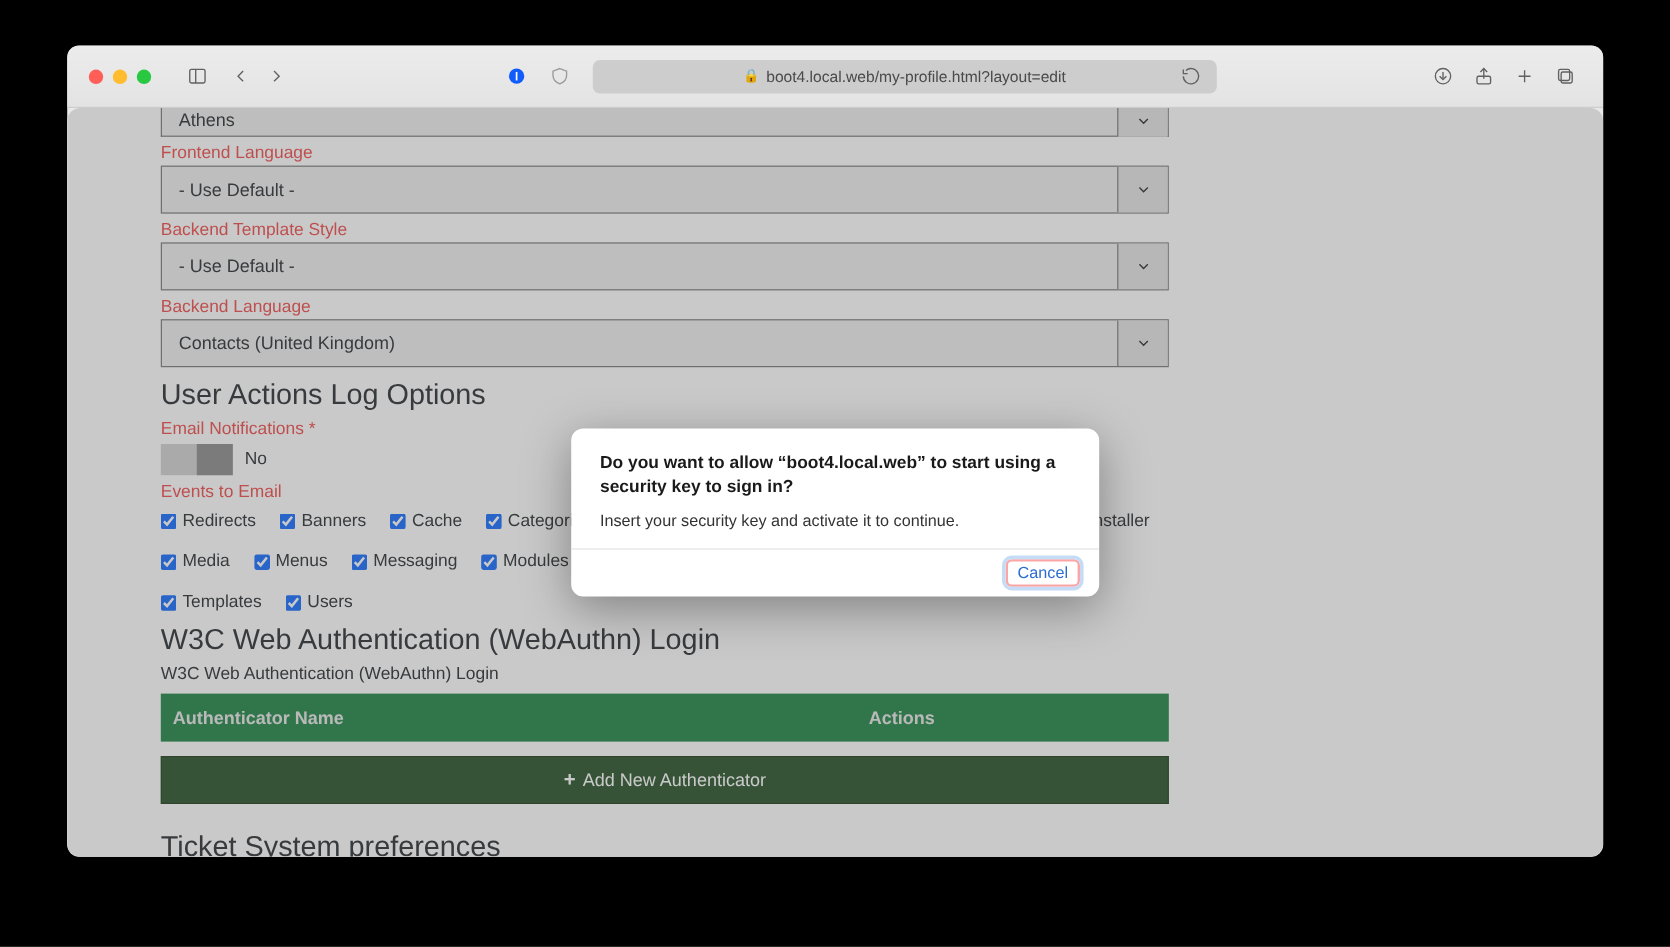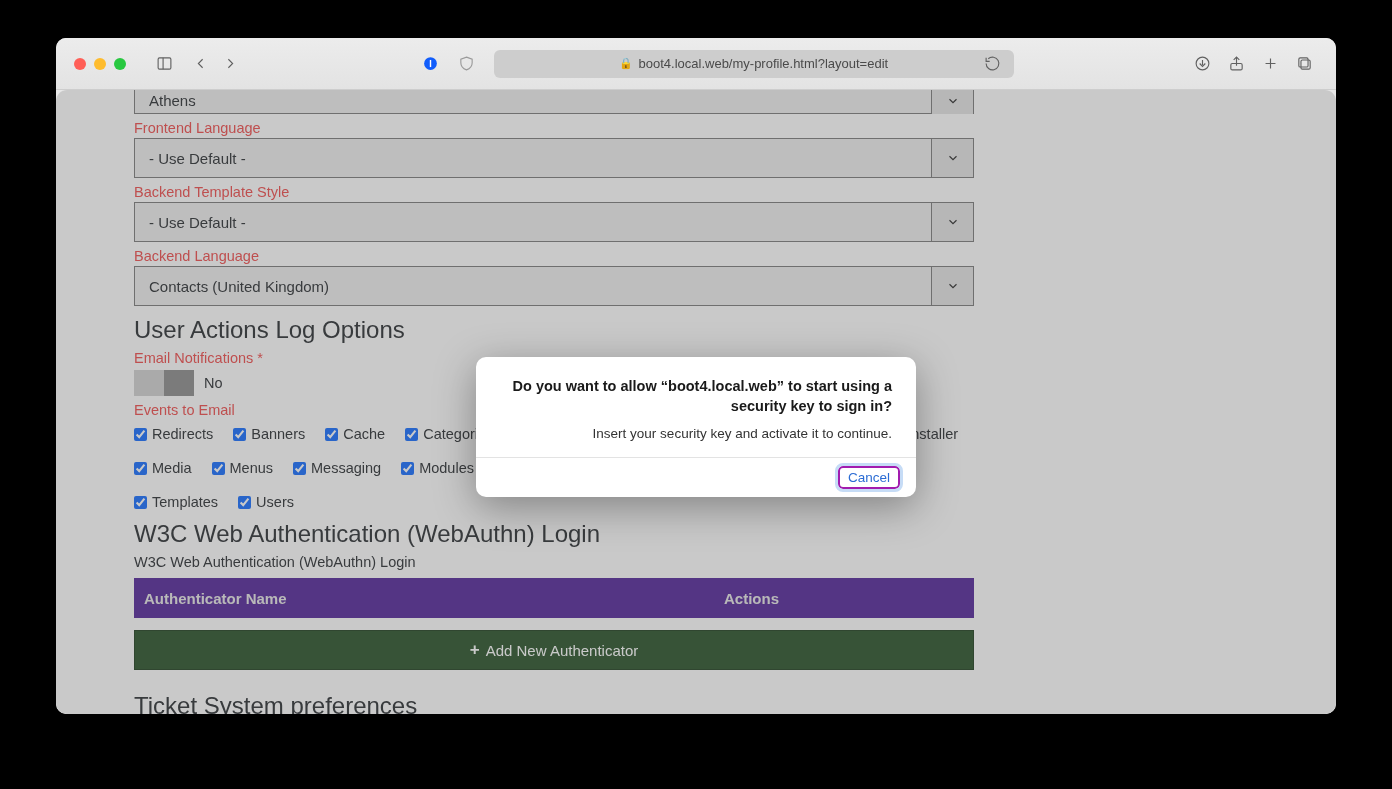--- a/index.html
+++ b/index.html
@@ -119,21 +119,21 @@
       margin: 8px 0 4px 0; align-items: center;
       width: 840px;
     }
     .check-item { display: inline-flex; align-items: center; gap: 5px; font-size: 14.5px; }
     .check-item input { accent-color: #0a66ff; width: 13px; height: 13px; }
 
     .subdesc { margin: 6px 0 8px 0; font-size: 14.5px; }
 
     .auth-table { width: 840px; }
     .auth-header {
-      background: #4c1d95; color: #e6e6e6; font-weight: 600;
+      background: #15803d; color: #e6e6e6; font-weight: 600;
       display: flex; height: 40px; align-items: center;
       font-size: 15px;
     }
     .auth-header .col1 { flex: 0 0 590px; padding-left: 10px; }
     .auth-header .col2 { flex: 1; }
 
     .add-btn {
       width: 840px; height: 40px; margin-top: 12px;
       background: #1f4b1f; border: 1px solid #153615;
       color: #fff; font-size: 15px; font-weight: 500;
@@ -150,31 +150,31 @@
 
     .modal {
       position: absolute;
       left: 420px; top: 267px;
       width: 440px;
       background: #fff;
       border-radius: 10px;
       box-shadow: 0 10px 40px rgba(0,0,0,0.35);
       overflow: hidden;
     }
-    .modal .m-body { padding: 20px 24px 16px 24px; text-align: right; }
+    .modal .m-body { padding: 20px 24px 16px 24px; }
     .modal .m-title { font-size: 14.5px; font-weight: 600; color: #1a1a1a; line-height: 1.35; margin-bottom: 10px; }
     .modal .m-text { font-size: 13.5px; color: #333; }
     .modal .m-footer {
       border-top: 1px solid #e3e3e3;
       padding: 8px 16px;
       display: flex; justify-content: flex-end;
     }
     .modal .m-cancel {
       background: #fff;
-      border: 2px solid #a21caf;
+      border: 2px solid #fca5a5;
       outline: 3px solid #c6dcf6;
       border-radius: 5px;
       padding: 2px 8px;
       font-size: 13.5px;
       color: #2b6cd4;
       cursor: pointer;
     }
   </style>
 </head>
 <body>

